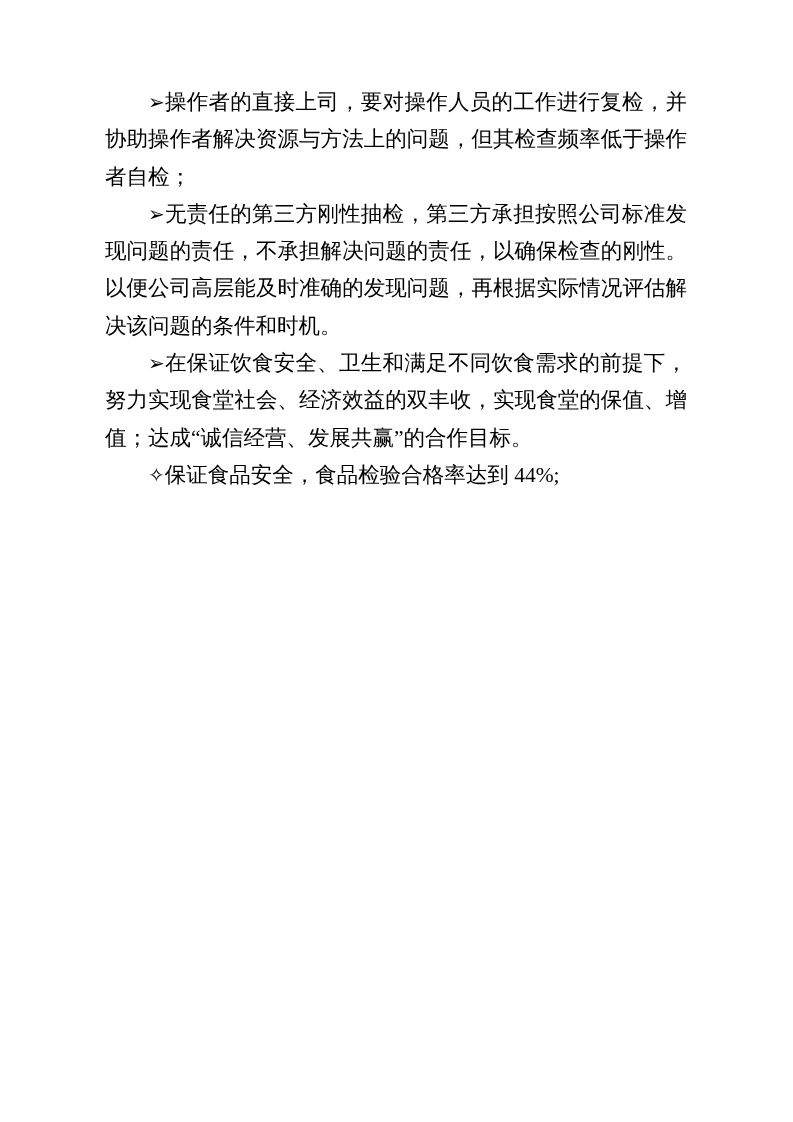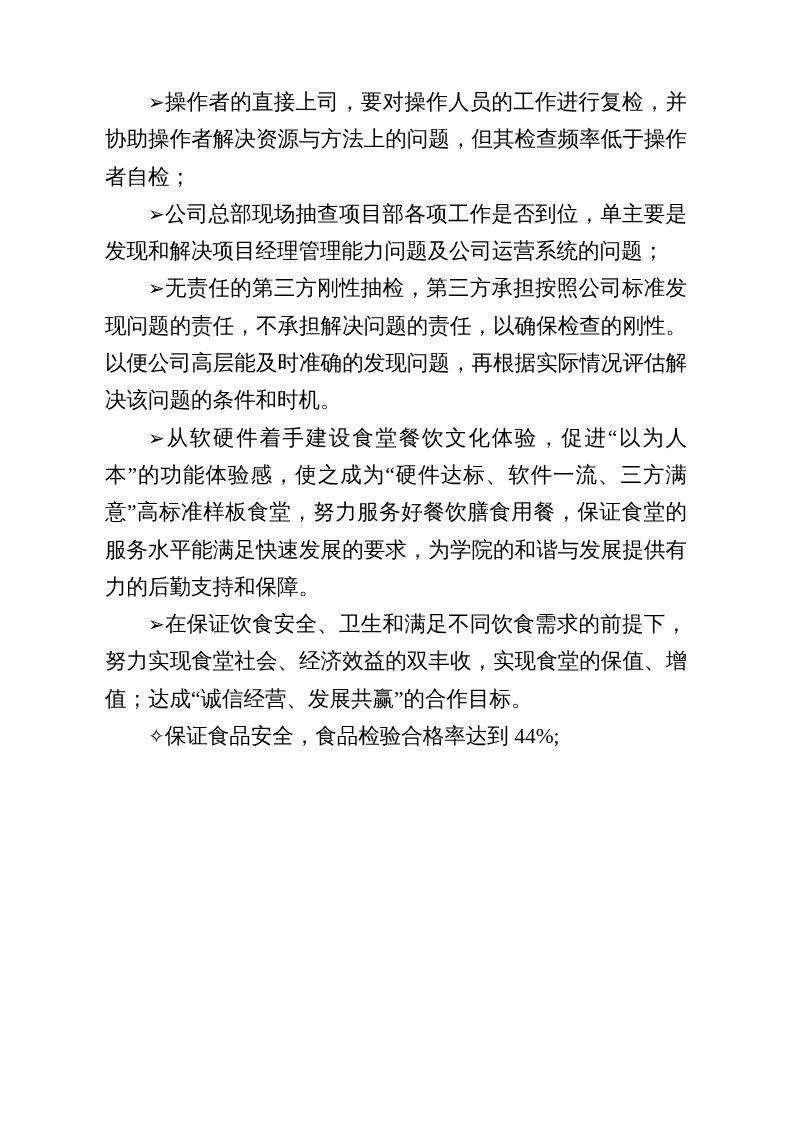--- a/index.html
+++ b/index.html
@@ -51,22 +51,20 @@
     letter-spacing: 0.5px;
     padding-left: 18px; 
   }
 </style>
 </head>
 <body>
 
 <div class="page">
   <main class="content" id="content">
       <p class="para"><span class="bullet">➢</span><span>操作者的直接上司，要对操作人员的工作进行复检，并协助操作者解决资源与方法上的问题，但其检查频率低于操作者自检；</span></p>
-      <p class="para"><span class="bullet">➢</span><span>公司总部现场抽查项目部各项工作是否到位，单主要是发现和解决项目经理管理能力问题及公司运营系统的问题；</span></p>
       <p class="para"><span class="bullet">➢</span><span>无责任的第三方刚性抽检，第三方承担按照公司标准发现问题的责任，不承担解决问题的责任，以确保检查的刚性。以便公司高层能及时准确的发现问题，再根据实际情况评估解决该问题的条件和时机。</span></p>
-      <p class="para"><span class="bullet">➢</span><span>从软硬件着手建设食堂餐饮文化体验，促进“以为人本”的功能体验感，使之成为“硬件达标、软件一流、三方满意”高标准样板食堂，努力服务好餐饮膳食用餐，保证食堂的服务水平能满足快速发展的要求，为学院的和谐与发展提供有力的后勤支持和保障。</span></p>
       <p class="para"><span class="bullet">➢</span><span>在保证饮食安全、卫生和满足不同饮食需求的前提下，努力实现食堂社会、经济效益的双丰收，实现食堂的保值、增值；达成“诚信经营、发展共赢”的合作目标。</span></p>
       <p class="para"><span class="bullet">✧</span><span>保证食品安全，食品检验合格率达到 44%;</span></p>
     </main>
   <footer class="page-footer">
     <span class="page-number">9</span>
   </footer>
 </div>
 
 </body></html>

